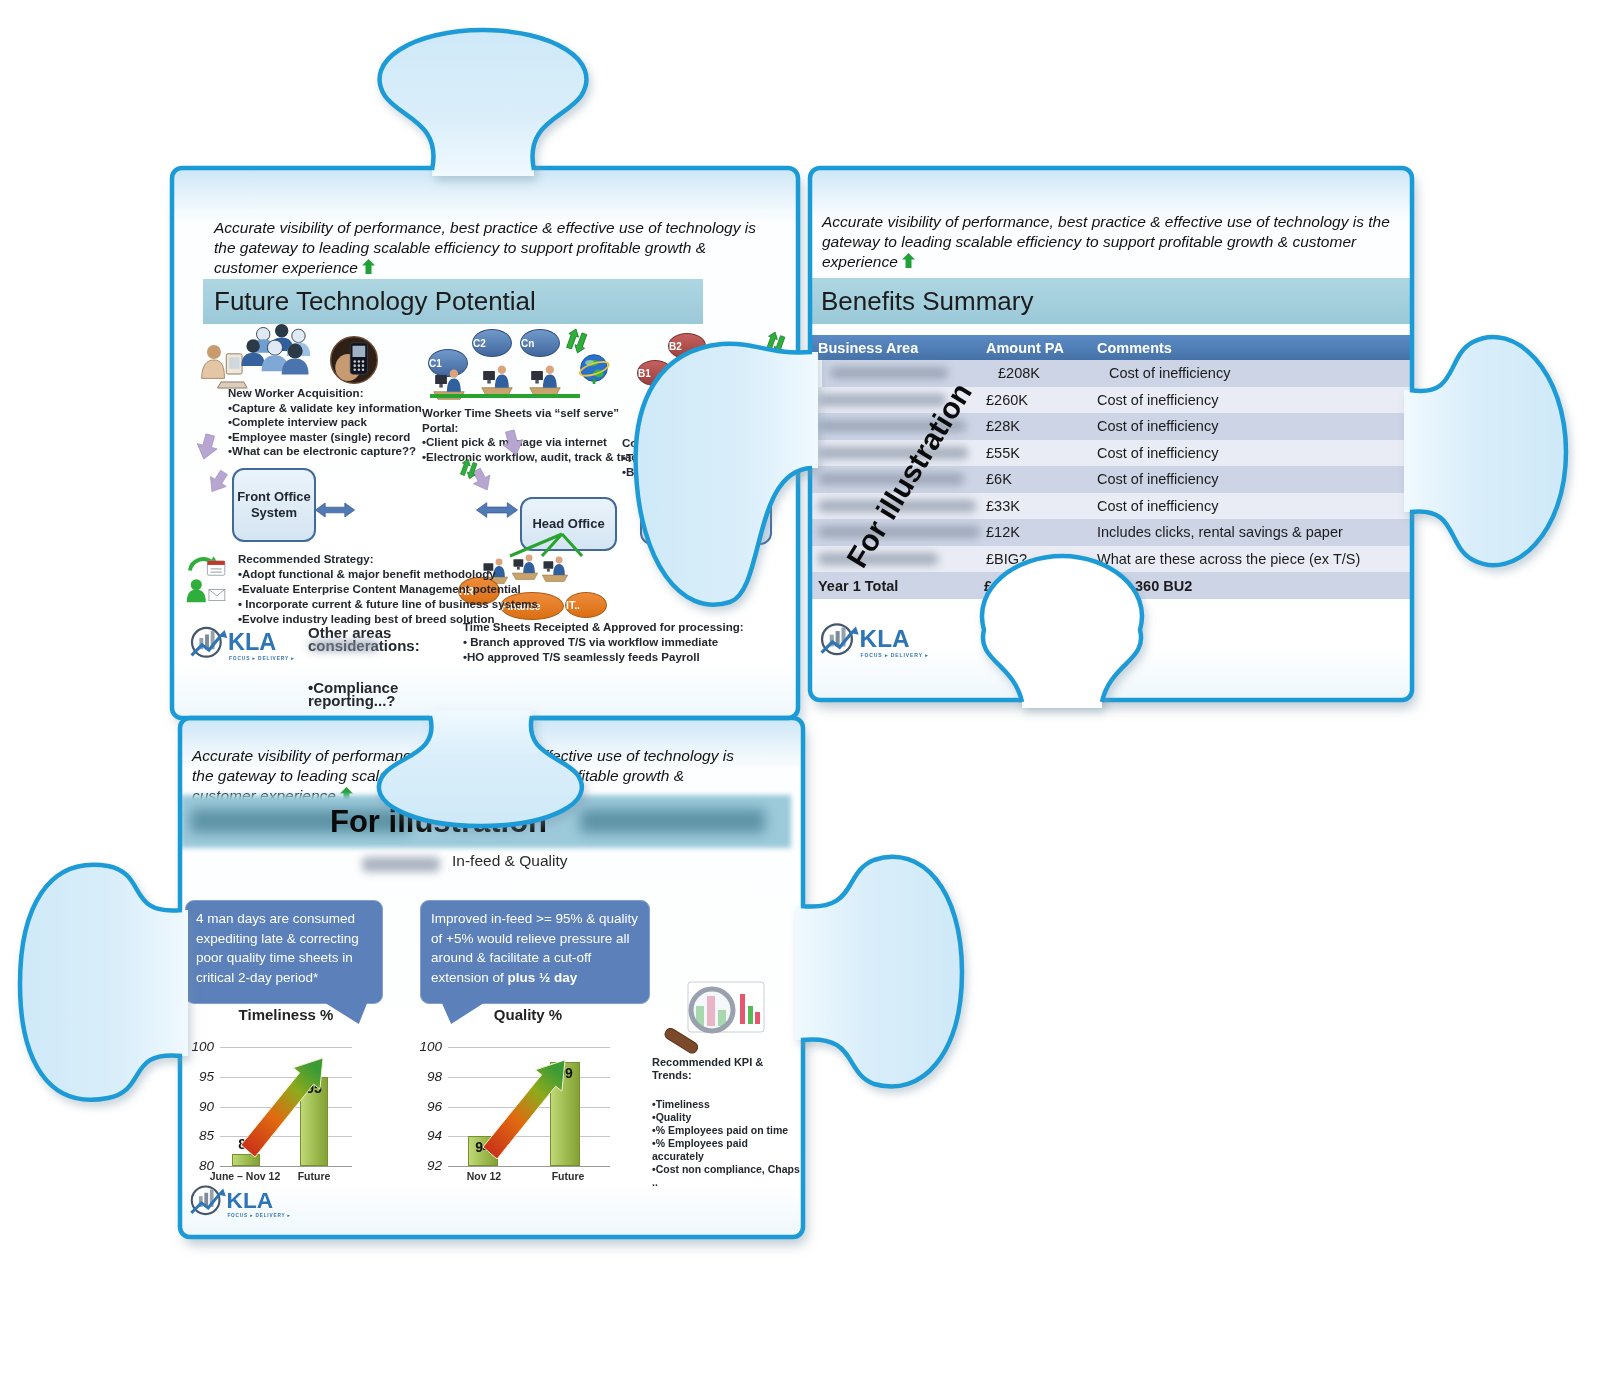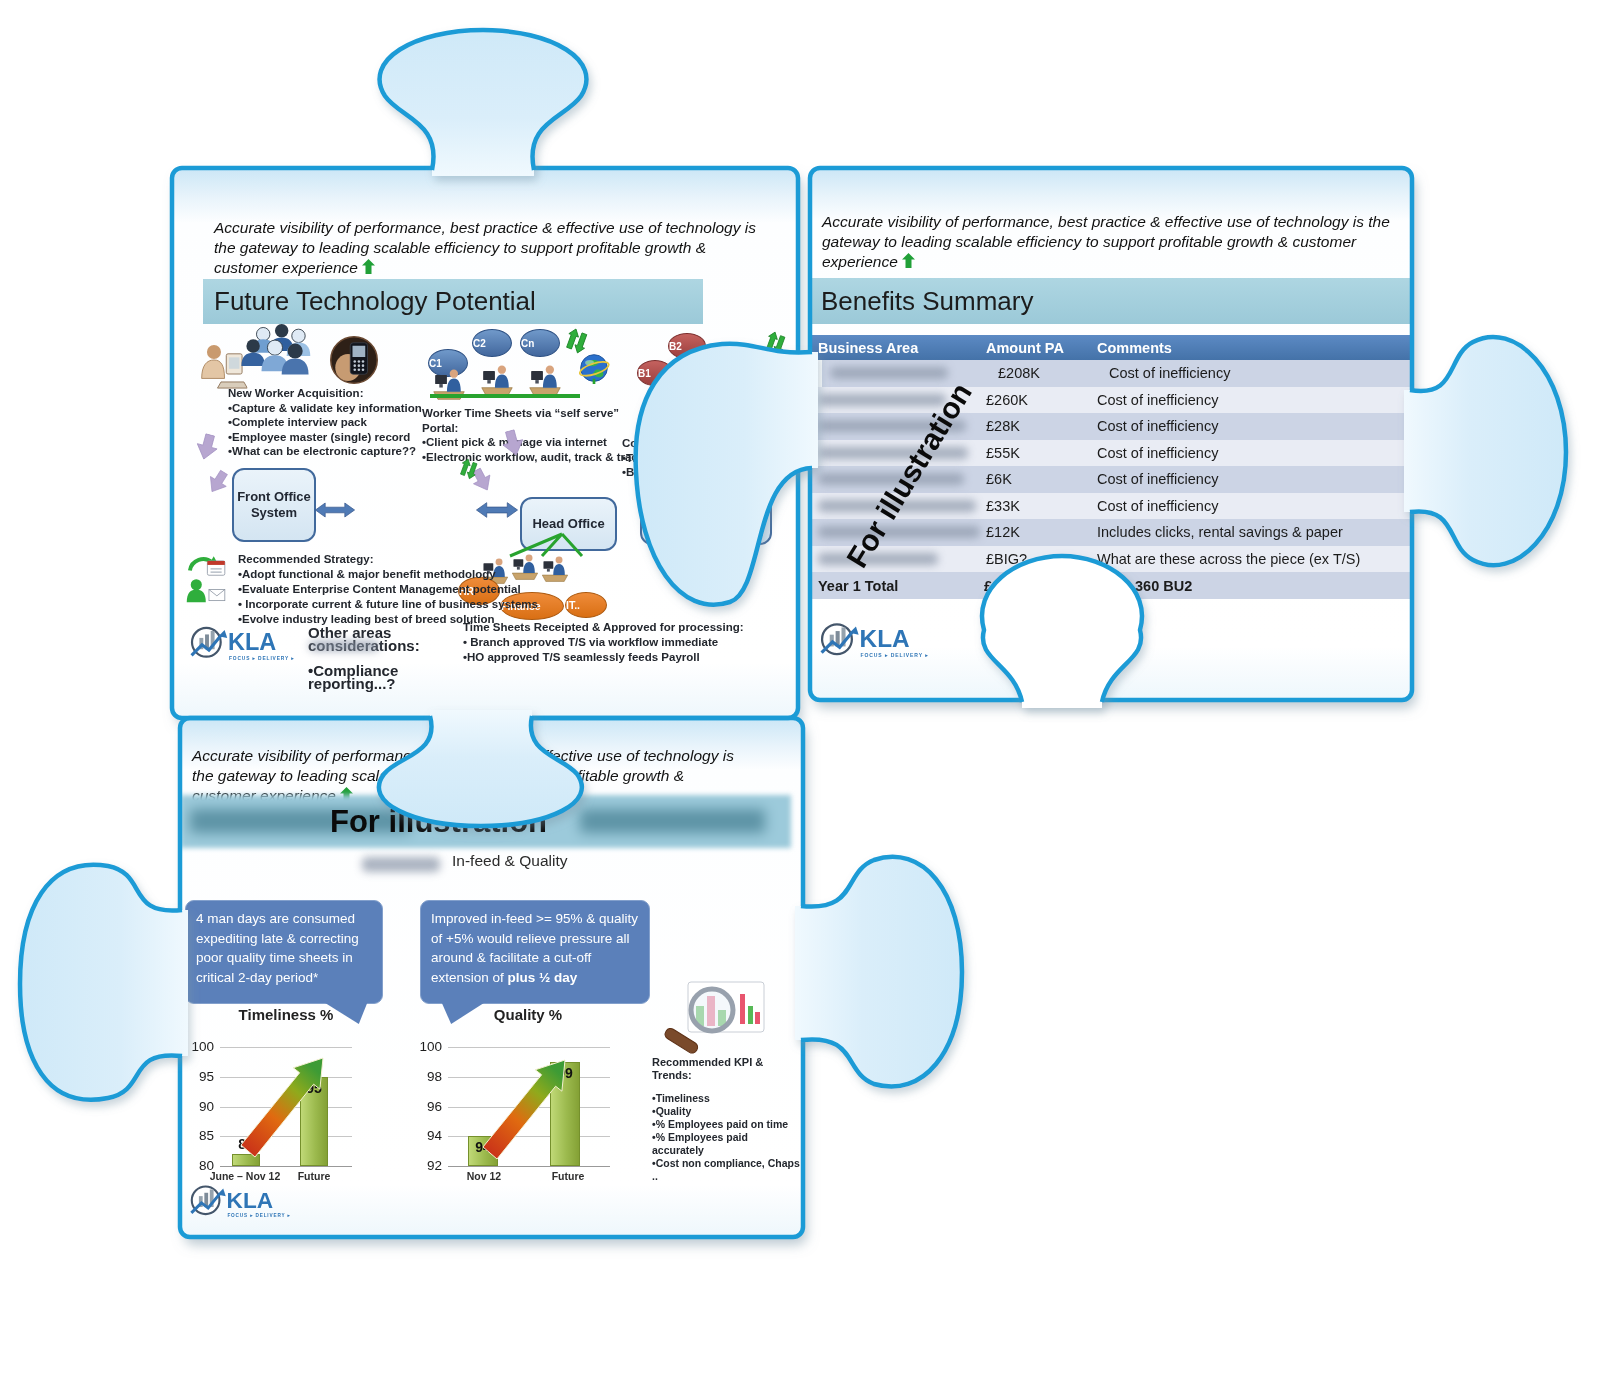--- a/index.html
+++ b/index.html
@@ -47,21 +47,21 @@
   .bubble b{font-weight:700;}
   .tail{position:absolute;width:46px;height:23px;background:#5b80ba;}
   .tail.tr{clip-path:polygon(0 0,100% 0,80% 100%);}
   .tail.tl{clip-path:polygon(0 0,100% 0,22% 100%);}
   .chart{position:absolute;}
   .chart-title{position:absolute;font-size:15px;font-weight:700;color:#222;text-align:center;transform:translateX(-50%);white-space:nowrap;}
   .plot{position:absolute;}
   .grid{position:absolute;left:0;right:0;height:1px;background:#c6c6c6;}
   .grid.g0{top:0;} .grid.g1{top:25%;} .grid.g2{top:50%;} .grid.g3{top:75%;}
   .grid.g4{top:100%;background:#999;}
-  .yticks{position:absolute;}
+  .yticks{position:absolute;font-style:italic;}
   .ytick{position:absolute;right:0;font-size:13.5px;color:#1d1d1d;}
   .ytick:nth-child(1){top:-8px;} .ytick:nth-child(2){top:calc(25% - 8px);} .ytick:nth-child(3){top:calc(50% - 8px);}
   .ytick:nth-child(4){top:calc(75% - 8px);} .ytick:nth-child(5){top:calc(100% - 8px);}
   .bar{position:absolute;bottom:0;width:28px;background:linear-gradient(90deg,#c0d977 0%,#9cba4e 55%,#84a135 100%);border:1px solid #75902c;box-sizing:border-box;}
   .bar-label{position:absolute;top:2px;left:0;right:0;text-align:center;font-size:14px;font-weight:600;color:#111;}
   .bar-label.above{top:-19px;}
   .xtick{position:absolute;font-size:10.5px;font-weight:700;color:#2e2e2e;transform:translateX(-50%);white-space:nowrap;}
   .kpi{position:absolute;font-size:10.5px;line-height:13px;font-weight:600;color:#23272e;}
 </style>
 </head>
@@ -377,21 +377,21 @@
     <div>•Evolve industry leading best of breed solution</div>
   </div>
   <div class="blk" style="left:291px;top:452px;width:290px;line-height:15px;">
     <div class="bt">Time Sheets Receipted &amp; Approved for processing:</div>
     <div>• Branch approved T/S via workflow immediate</div>
     <div>•HO approved T/S seamlessly feeds Payroll</div>
   </div>
   <div class="blk" style="left:136px;top:458px;width:150px;font-size:15px;line-height:13px;">
     <div>Other areas considerations:</div>
     <div class="blur-bar" style="left:1px;top:15px;width:70px;height:10px;"></div>
-    <div style="margin-top:12px;">•Compliance reporting...?</div>
+    <div style="margin-top:29px;">•Compliance reporting...?</div>
   </div>
   <svg class="kla" style="left:16px;top:456px;" width="108" height="40" viewBox="0 0 124 46">
         <use href="#kla"></use>
       </svg>
 </div>
 
 <div class="slide" style="left:810px;top:168px;width:602px;height:532px;">
   <div class="p it-head" style="left:12px;top:44px;width:575px;"><span>Accurate visibility of performance, best practice &amp; effective use of technology is the gateway to leading scalable efficiency to support profitable growth &amp; customer experience</span><svg class="up-arrow" width="13" height="15">
           <use href="#uparrow-green"></use>
         </svg></div>
@@ -545,21 +545,21 @@
       </svg>
     </div>
     <div class="xtick" style="left:76px;top:172px;">Nov 12</div>
     <div class="xtick" style="left:160px;top:172px;">Future</div>
   </div>
 
   <svg class="p" style="left:482px;top:262px;" width="104" height="78" viewBox="0 0 104 78">
         <use href="#magchart"></use>
       </svg>
   <div class="kpi" style="left:472px;top:338px;width:150px;">
-    <div style="font-size:11px;font-weight:700;margin-bottom:10px;">Recommended KPI &amp; Trends:</div>
+    <div style="font-size:11px;font-weight:700;margin-bottom:16px;">Recommended KPI &amp; Trends:</div>
     <div>•Timeliness</div>
     <div>•Quality</div>
     <div>•% Employees paid on time</div>
     <div>•% Employees paid accurately</div>
     <div>•Cost non compliance, Chaps ..</div>
   </div>
   <svg class="kla" style="left:8px;top:464px;" width="104" height="40" viewBox="0 0 124 46">
         <use href="#kla"></use>
       </svg>
 </div>

